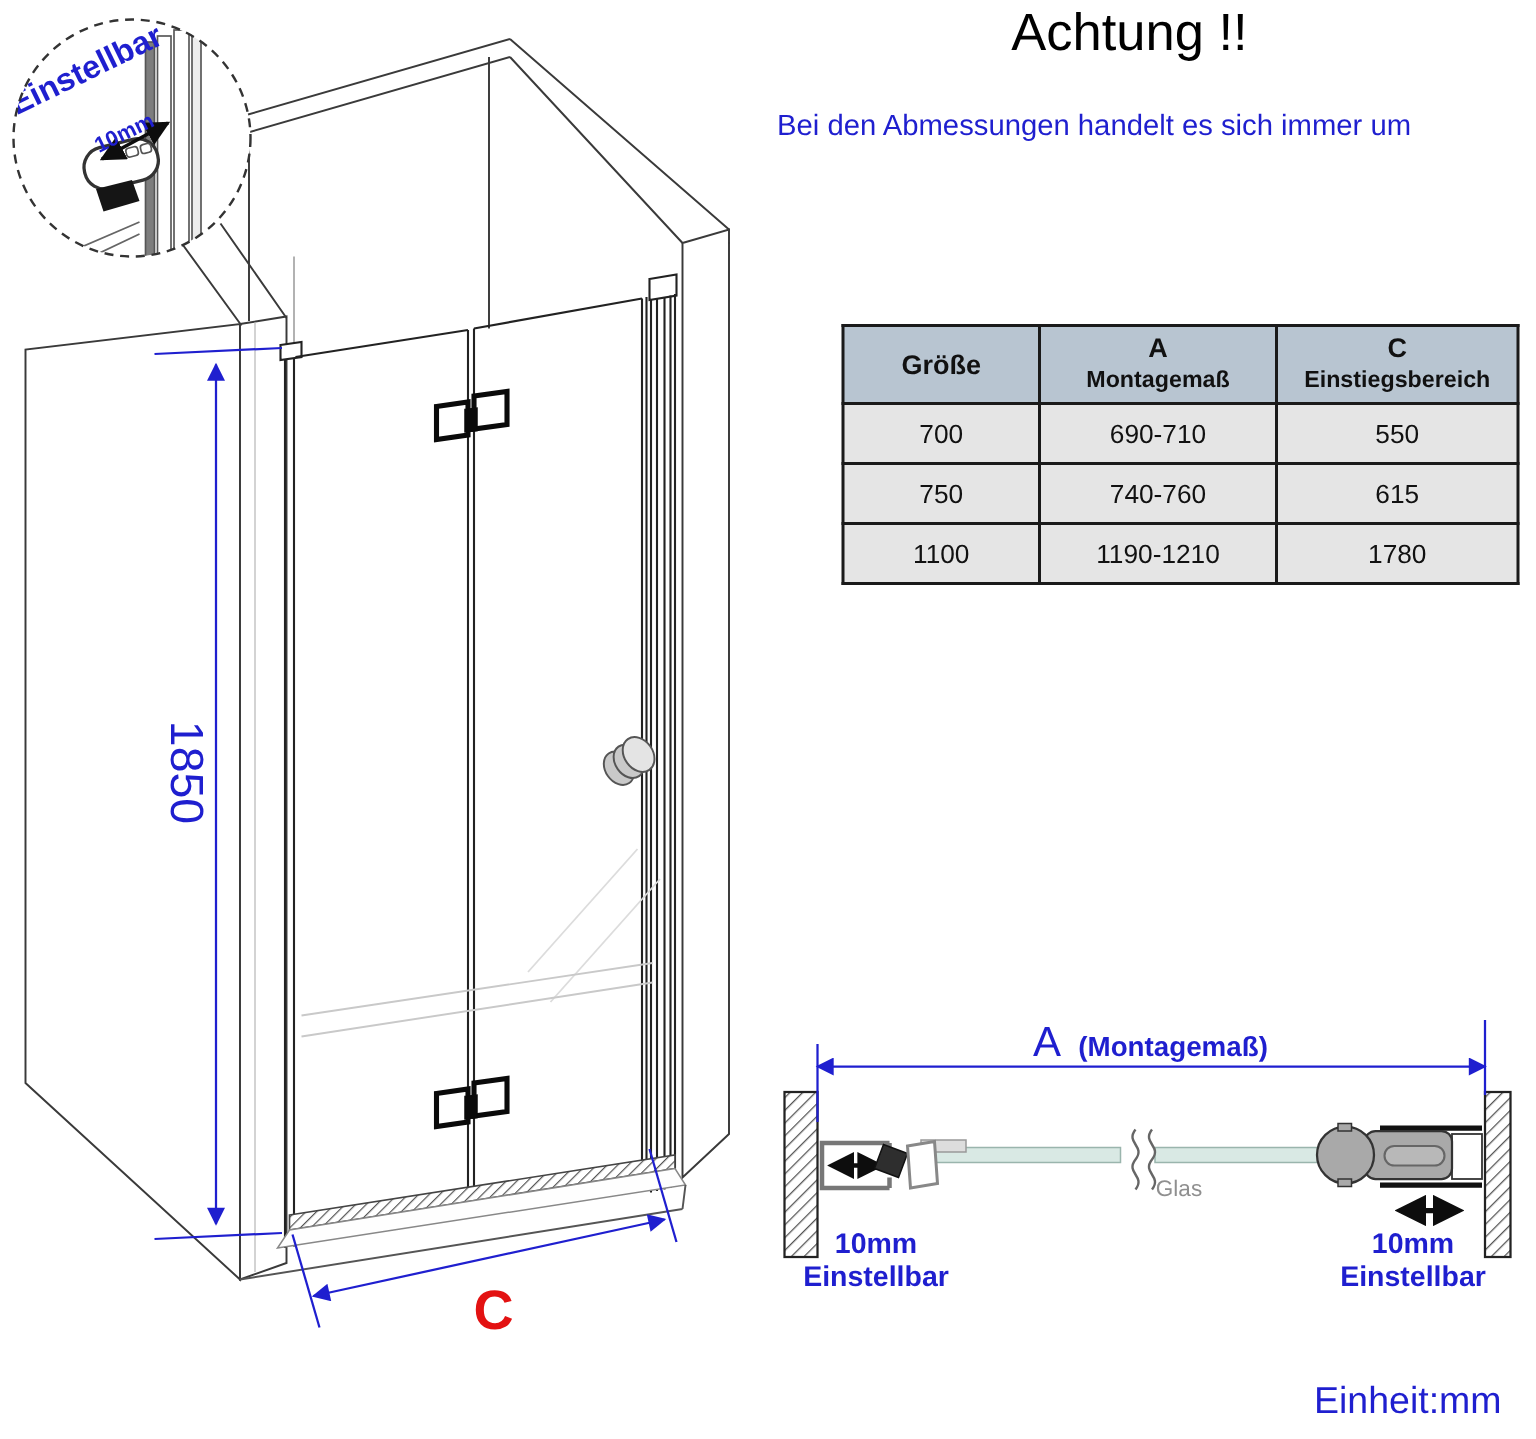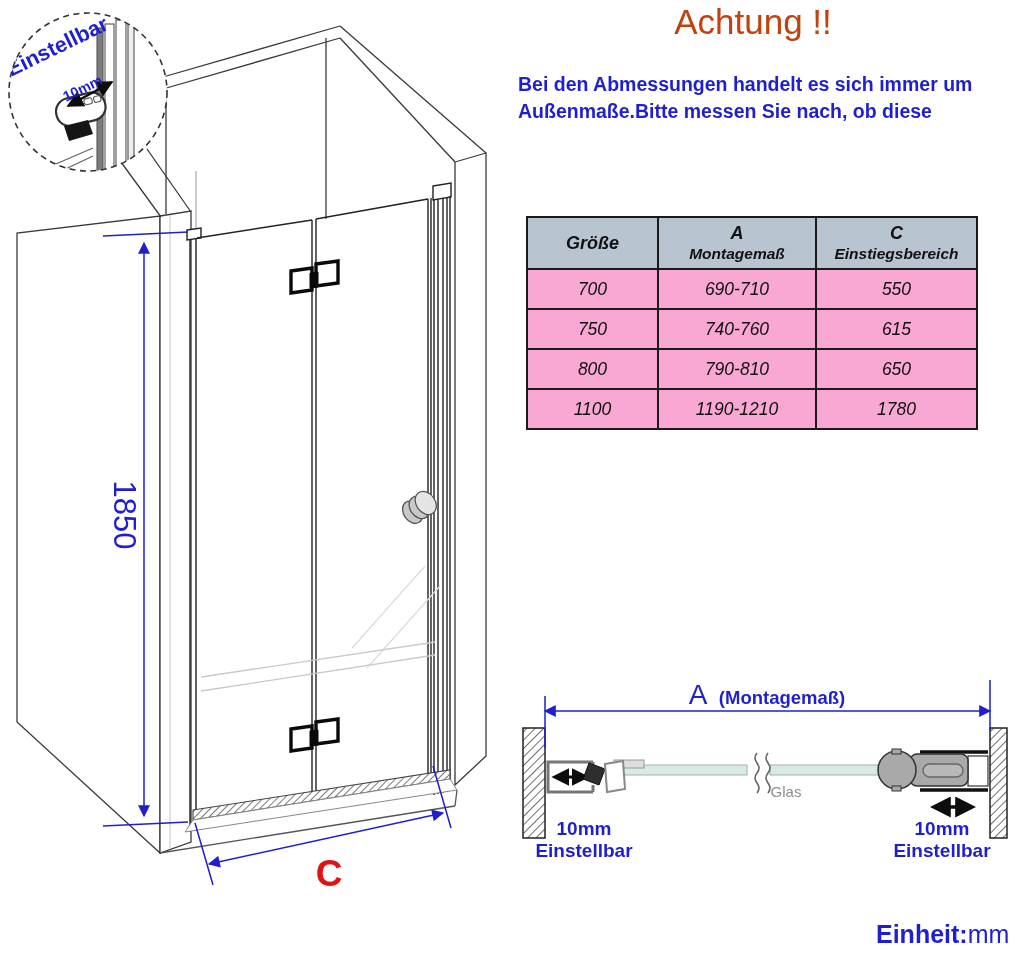--- a/index.html
+++ b/index.html
@@ -3,33 +3,33 @@
 <meta charset="utf-8">
 <style>
   html,body{margin:0;padding:0;background:#fff;}
   body{width:1024px;height:959px;position:relative;overflow:hidden;
        font-family:"Liberation Sans",sans-serif;}
   .abs{position:absolute;}
   
   #notice-title{left:518px;top:2px;width:470px;text-align:center;
     font-size:35px;font-weight:400;}
   #notice-text{left:518px;top:71px;width:500px;font-size:19.5px;
-    line-height:27px;font-weight:700;}
+    line-height:27px;font-weight:400;}
   
-  #size-table{left:526px;top:216px;border-collapse:collapse;table-layout:fixed;font-style:italic;}
+  #size-table{left:561px;top:216px;border-collapse:collapse;table-layout:fixed;}
   #size-table th,#size-table td{border:2px solid #1a1a1a;text-align:center;
     vertical-align:middle;padding:0;color:#111;}
   #size-table th{background:#b8c5d1;font-size:18px;line-height:20px;}
   #size-table th .sub{font-size:15.5px;margin-top:28px;}
-  #size-table td{font-size:17.5px;font-weight:400;background:#f9a8d4;height:38px;}
+  #size-table td{font-size:17.5px;font-weight:400;background:#e5e5e5;height:38px;}
   #size-table thead tr{height:52px;}
   .c1{width:131px}.c2{width:158px}.c3{width:161px}
   
   #unit-footer{left:876px;top:920px;font-size:25px;white-space:nowrap;}
-  #unit-footer b{font-weight:700;text-align:center;}
+  #unit-footer b{font-weight:400;text-align:center;}
   svg text{font-family:"Liberation Sans",sans-serif;}
 </style>
 </head>
 <body>
 
 <svg class="abs" style="left:0;top:0" width="512" height="959" viewBox="0 0 512 959">
   <defs>
     <marker id="m1-arr" viewBox="0 0 10 10" refX="9" refY="5" markerWidth="9" markerHeight="8" orient="auto-start-reverse">
         <path d="M0,0 L10,5 L0,10 z" fill="#1f1fcf"></path>
       </marker>
@@ -128,24 +128,23 @@
       </g>
       <path d="M64,126 L88,120 L93,134 L69,141 Z" fill="#151515"></path>
       <line x1="68" y1="106" x2="112" y2="82" stroke="#0d0d0d" stroke-width="2.4" marker-start="url(#m1-blk)" marker-end="url(#m1-blk)"></line>
       <text transform="translate(11,77) rotate(-26)" font-size="21.5" font-weight="700" fill="#1f1fcf">Einstellbar</text>
       <text transform="translate(66,102) rotate(-26)" font-size="14.5" font-weight="700" fill="#1f1fcf">10mm</text>
     </g>
     <circle cx="88" cy="92" r="79" fill="none" stroke="#333" stroke-width="1.6" stroke-dasharray="6 4.5"></circle>
   </g>
 </svg>
 
-<div class="abs" id="notice-title" style="color:#c2410c">Achtung !!</div>
+<div class="abs" id="notice-title" style="color:#000000">Achtung !!</div>
 <div class="abs" id="notice-text" style="color:#1f1fcf">
   <div>Bei den Abmessungen handelt es sich immer um</div>
-  <div>Außenmaße.Bitte messen Sie nach, ob diese</div>
 </div>
 
 <table class="abs" id="size-table">
   <colgroup>
       <col class="c1">
       <col class="c2">
       <col class="c3">
     </colgroup>
   <thead>
     <tr>
@@ -165,25 +164,20 @@
       <td>700</td>
       <td>690-710</td>
       <td>550</td>
     </tr>
     <tr>
       <td>750</td>
       <td>740-760</td>
       <td>615</td>
     </tr>
     <tr>
-      <td>800</td>
-      <td>790-810</td>
-      <td>650</td>
-    </tr>
-    <tr>
       <td>1100</td>
       <td>1190-1210</td>
       <td>1780</td>
     </tr>
   </tbody>
 </table>
 
 <svg class="abs" style="left:510px;top:668px" width="510" height="205" viewBox="0 0 510 205">
   <defs>
     <marker id="m2-arr" viewBox="0 0 10 10" refX="9" refY="5" markerWidth="9" markerHeight="8" orient="auto-start-reverse">

